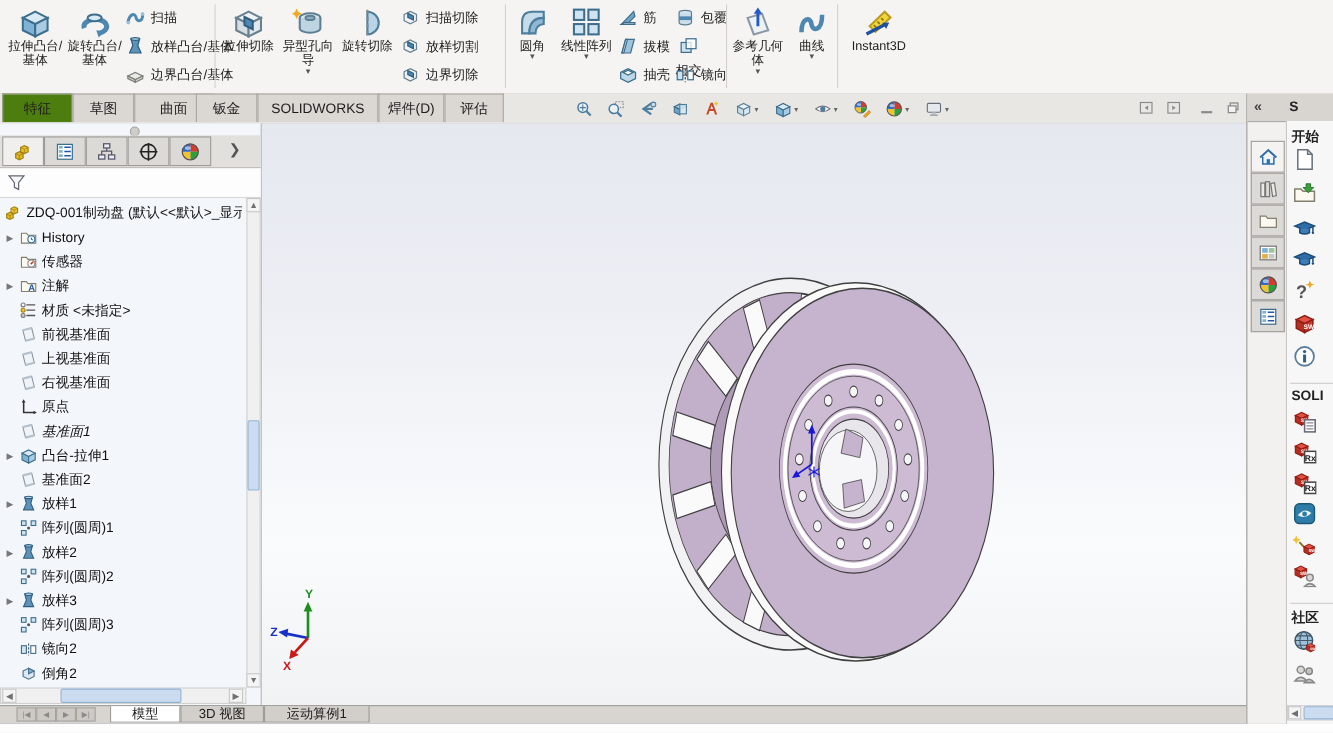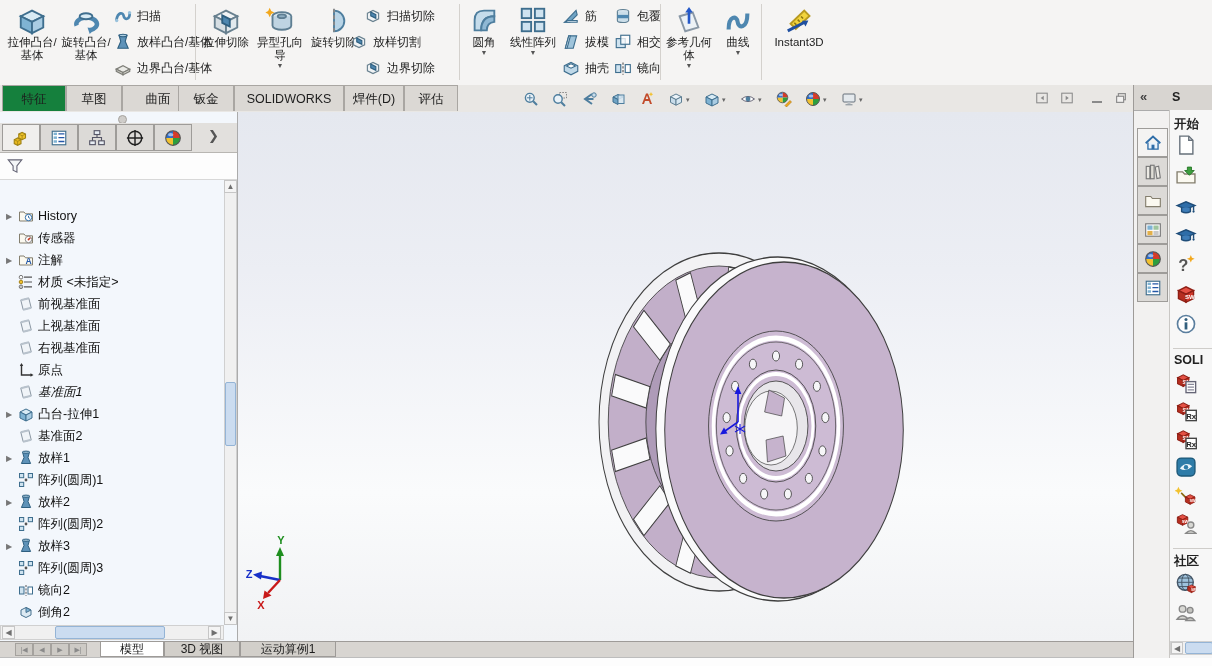--- a/index.html
+++ b/index.html
@@ -14,21 +14,21 @@
   .rsmall{position:absolute;display:flex;align-items:center;gap:5px;font-size:12px;color:#222;white-space:nowrap;}
   .dd{font-size:7px;color:#555;line-height:7px;display:block;}
   .ico30{width:30px;height:30px;}
   .ico18{width:18px;height:18px;}
   .ico16{width:16px;height:16px;}
   .ico22{width:22px;height:22px;}
   .ico14{width:14px;height:14px;}
   
   #cmdbar{left:0;top:85px;width:1212px;height:27px;background:#E9E7E4;border-bottom:1px solid #B4B1AD;}
   .ctab{position:absolute;top:0;height:26px;line-height:26px;text-align:center;font-size:12.5px;border:1px solid #A9A6A2;border-bottom:none;background:#DBD8D4;box-sizing:border-box;}
-  .ctab.active{background:#15803d;font-weight:normal;}
+  .ctab.active{background:#4d7c0f;font-weight:normal;}
   .hud{position:absolute;top:3px;width:22px;height:22px;display:flex;align-items:center;justify-content:center;}
   .hudd{position:absolute;top:11px;font-size:7px;color:#666;}
   .winbtn{position:absolute;top:5px;width:18px;height:16px;display:flex;align-items:center;justify-content:center;color:#7a7a7a;}
   
   #leftpanel{left:0;top:112px;width:238px;height:529px;background:#F3F7FC;border-right:1px solid #ABABAB;box-sizing:border-box;}
   .ptab{position:absolute;top:12px;width:38px;height:27px;background:#DCDAD7;border:1px solid #9E9C99;box-sizing:border-box;display:flex;align-items:center;justify-content:center;}
   .ptab.sel{background:#F0EFED;}
   #filterrow{position:absolute;left:0;top:41px;width:237px;height:26px;background:#FDFDFD;border-bottom:1px solid #D8D8D8;}
   .trow{position:absolute;left:0;height:22px;display:flex;align-items:center;gap:4px;white-space:nowrap;font-size:12.5px;color:#111;}
   .caret{color:#777;font-size:8px;width:8px;display:inline-block;}
@@ -407,21 +407,21 @@
         </svg><span>拉伸切除</span></div>
     <div class="rbig" style="left:308px;width:52px;"><svg class="ico30 ic">
           <use href="#s-cutrevolve" width="30" height="30"></use>
         </svg><span>旋转切除</span></div>
     <div class="rsmall" style="left:364px;top:7px;">
         <svg class="ico18">
           <use href="#s-cutshape" width="18" height="18"></use>
         </svg>
         <span>扫描切除</span>
       </div>
-    <div class="rsmall" style="left:350px;top:33px;">
+    <div class="rsmall" style="left:364px;top:33px;">
         <svg class="ico18">
           <use href="#s-cutshape" width="18" height="18"></use>
         </svg>
         <span>放样切割</span>
       </div>
     <div class="rsmall" style="left:364px;top:59px;">
         <svg class="ico18">
           <use href="#s-cutshape" width="18" height="18"></use>
         </svg>
         <span>边界切除</span>
@@ -451,21 +451,21 @@
           <use href="#s-shell" width="18" height="18"></use>
         </svg>
         <span>抽壳</span>
       </div>
     <div class="rsmall" style="left:614px;top:7px;">
         <svg class="ico18">
           <use href="#s-wrap" width="18" height="18"></use>
         </svg>
         <span>包覆</span>
       </div>
-    <div class="rsmall" style="left:614px;top:33px;">
+    <div class="rsmall" style="left:614px;top:33px;flex-direction:column;">
         <svg class="ico18">
           <use href="#s-intersect" width="18" height="18"></use>
         </svg>
         <span>相交</span>
       </div>
     <div class="rsmall" style="left:614px;top:59px;">
         <svg class="ico18">
           <use href="#s-mirrorsm" width="18" height="18"></use>
         </svg>
         <span>镜向</span>
@@ -604,20 +604,26 @@
           <use href="#s-ball" width="18" height="18"></use>
         </svg>
       </div>
     <div class="abs" style="left:208px;top:16px;color:#555;font-size:13px;">❯</div>
     <div id="filterrow">
         <svg class="ico18" style="position:absolute;left:6px;top:4px;">
           <use href="#s-funnel" width="18" height="18"></use>
         </svg>
       </div>
 
+    <div class="trow" style="top:70px;left:4px;font-size:12.5px;">
+        <svg class="ico16">
+          <use href="#s-part" width="16" height="16"></use>
+        </svg>
+        <span style="overflow:hidden;width:196px;">ZDQ-001制动盘 (默认&lt;&lt;默认&gt;_显示</span>
+      </div>
     <div class="trow" style="top:93px;left:6px;">
         <span class="caret">▶</span>
         <svg class="ico16">
           <use href="#s-folderclock" width="16" height="16"></use>
         </svg>
         <span>History</span>
       </div>
     <div class="trow" style="top:115px;left:6px;">
         <span class="caret"> </span>
         <svg class="ico16">

